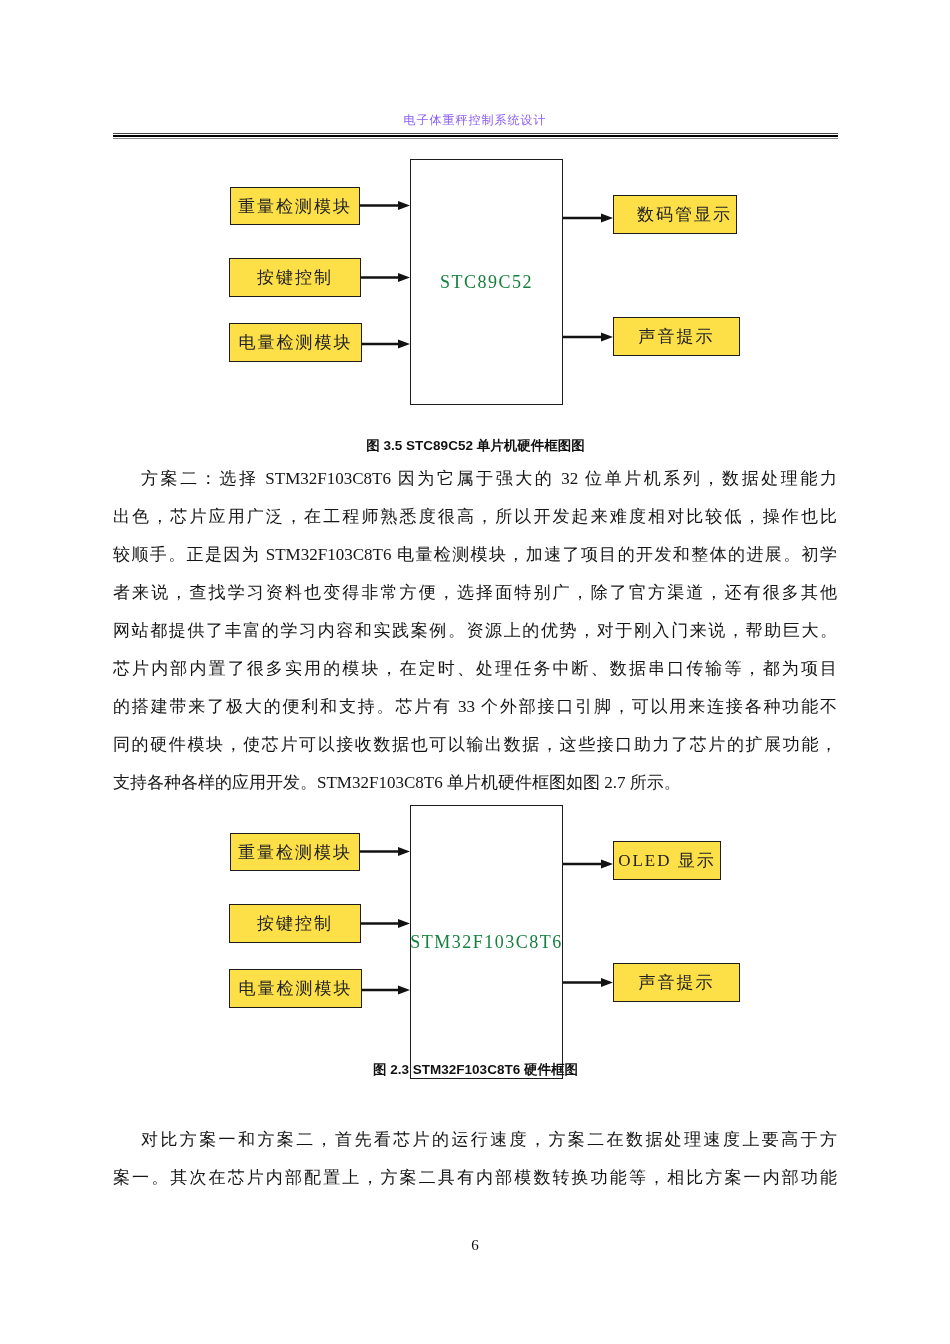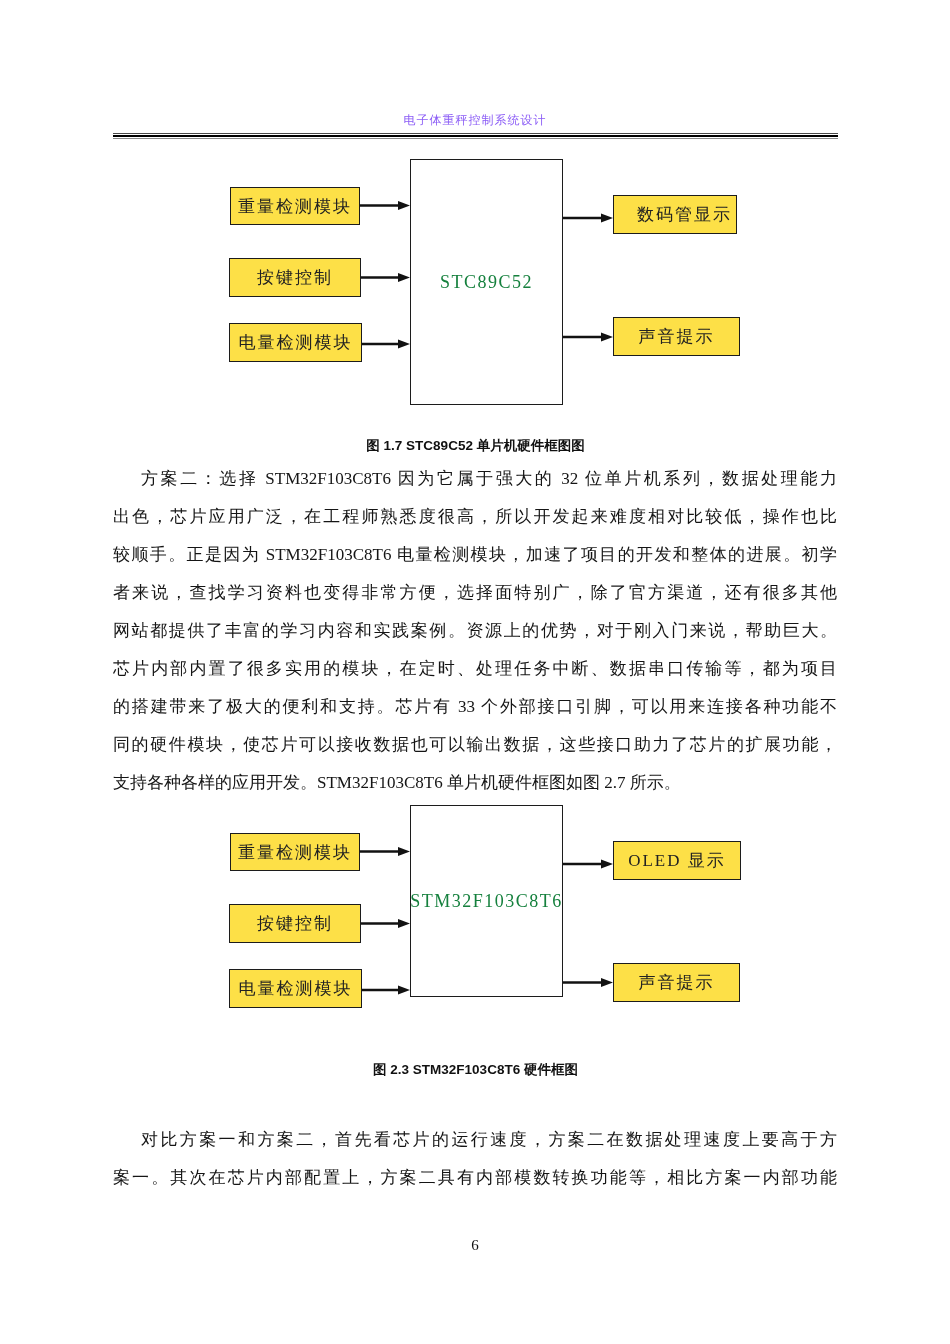--- a/index.html
+++ b/index.html
@@ -77,40 +77,40 @@
           <polygon points="60,127.5 48,123 48,132" stroke="none"></polygon>
         <line x1="12" y1="194" x2="49" y2="194"></line>
           <polygon points="60,194 48,189.5 48,198.5" stroke="none"></polygon>
         <line x1="213" y1="68" x2="252" y2="68"></line>
           <polygon points="263,68 251,63.5 251,72.5" stroke="none"></polygon>
         <line x1="213" y1="187" x2="252" y2="187"></line>
           <polygon points="263,187 251,182.5 251,191.5" stroke="none"></polygon>
       </g>
     </svg>
   </div>
-  <div class="abs caption" style="top:436px;">图 1.7 STC89C52 单片机硬件框图图</div>
+  <div class="abs caption" style="top:436px;">图 3.5 STC89C52 单片机硬件框图图</div>
 
   <div class="abs para" style="top:460px;">
     <div class="line indent">方案二：选择 STM32F103C8T6 因为它属于强大的 32 位单片机系列，数据处理能力</div>
     <div class="line">出色，芯片应用广泛，在工程师熟悉度很高，所以开发起来难度相对比较低，操作也比</div>
     <div class="line">较顺手。正是因为 STM32F103C8T6 电量检测模块，加速了项目的开发和整体的进展。初学</div>
     <div class="line">者来说，查找学习资料也变得非常方便，选择面特别广，除了官方渠道，还有很多其他</div>
     <div class="line">网站都提供了丰富的学习内容和实践案例。资源上的优势，对于刚入门来说，帮助巨大。</div>
     <div class="line">芯片内部内置了很多实用的模块，在定时、处理任务中断、数据串口传输等，都为项目</div>
     <div class="line">的搭建带来了极大的便利和支持。芯片有 33 个外部接口引脚，可以用来连接各种功能不</div>
     <div class="line">同的硬件模块，使芯片可以接收数据也可以输出数据，这些接口助力了芯片的扩展功能，</div>
     <div class="line last">支持各种各样的应用开发。STM32F103C8T6 单片机硬件框图如图 2.7 所示。</div>
   </div>
 
   <div>
     <div class="dbox" style="left:230px; top:833px; width:130px; height:38px;">重量检测模块</div>
     <div class="dbox" style="left:229px; top:904px; width:132px; height:39px;">按键控制</div>
     <div class="dbox" style="left:229px; top:969px; width:133px; height:39px;">电量检测模块</div>
-    <div class="cbox" style="left:410px; top:805px; width:153px; height:192px;">STM32F103C8T6</div>
-    <div class="dbox" style="left:613px; top:841px; width:128px; height:39px;">OLED 显示</div>
+    <div class="cbox" style="left:410px; top:805px; width:153px; height:274px;">STM32F103C8T6</div>
+    <div class="dbox" style="left:613px; top:841px; width:108px; height:39px;">OLED 显示</div>
     <div class="dbox" style="left:613px; top:963px; width:127px; height:39px;">声音提示</div>
     <svg class="arrows" style="left:350px; top:796px;" width="270" height="260" viewBox="0 0 270 260">
       <g stroke="#121212" stroke-width="2.4" fill="#121212">
         <line x1="10" y1="55.5" x2="49" y2="55.5"></line>
           <polygon points="60,55.5 48,51 48,60" stroke="none"></polygon>
         <line x1="11" y1="127.5" x2="49" y2="127.5"></line>
           <polygon points="60,127.5 48,123 48,132" stroke="none"></polygon>
         <line x1="12" y1="194" x2="49" y2="194"></line>
           <polygon points="60,194 48,189.5 48,198.5" stroke="none"></polygon>
         <line x1="213" y1="68" x2="252" y2="68"></line>

